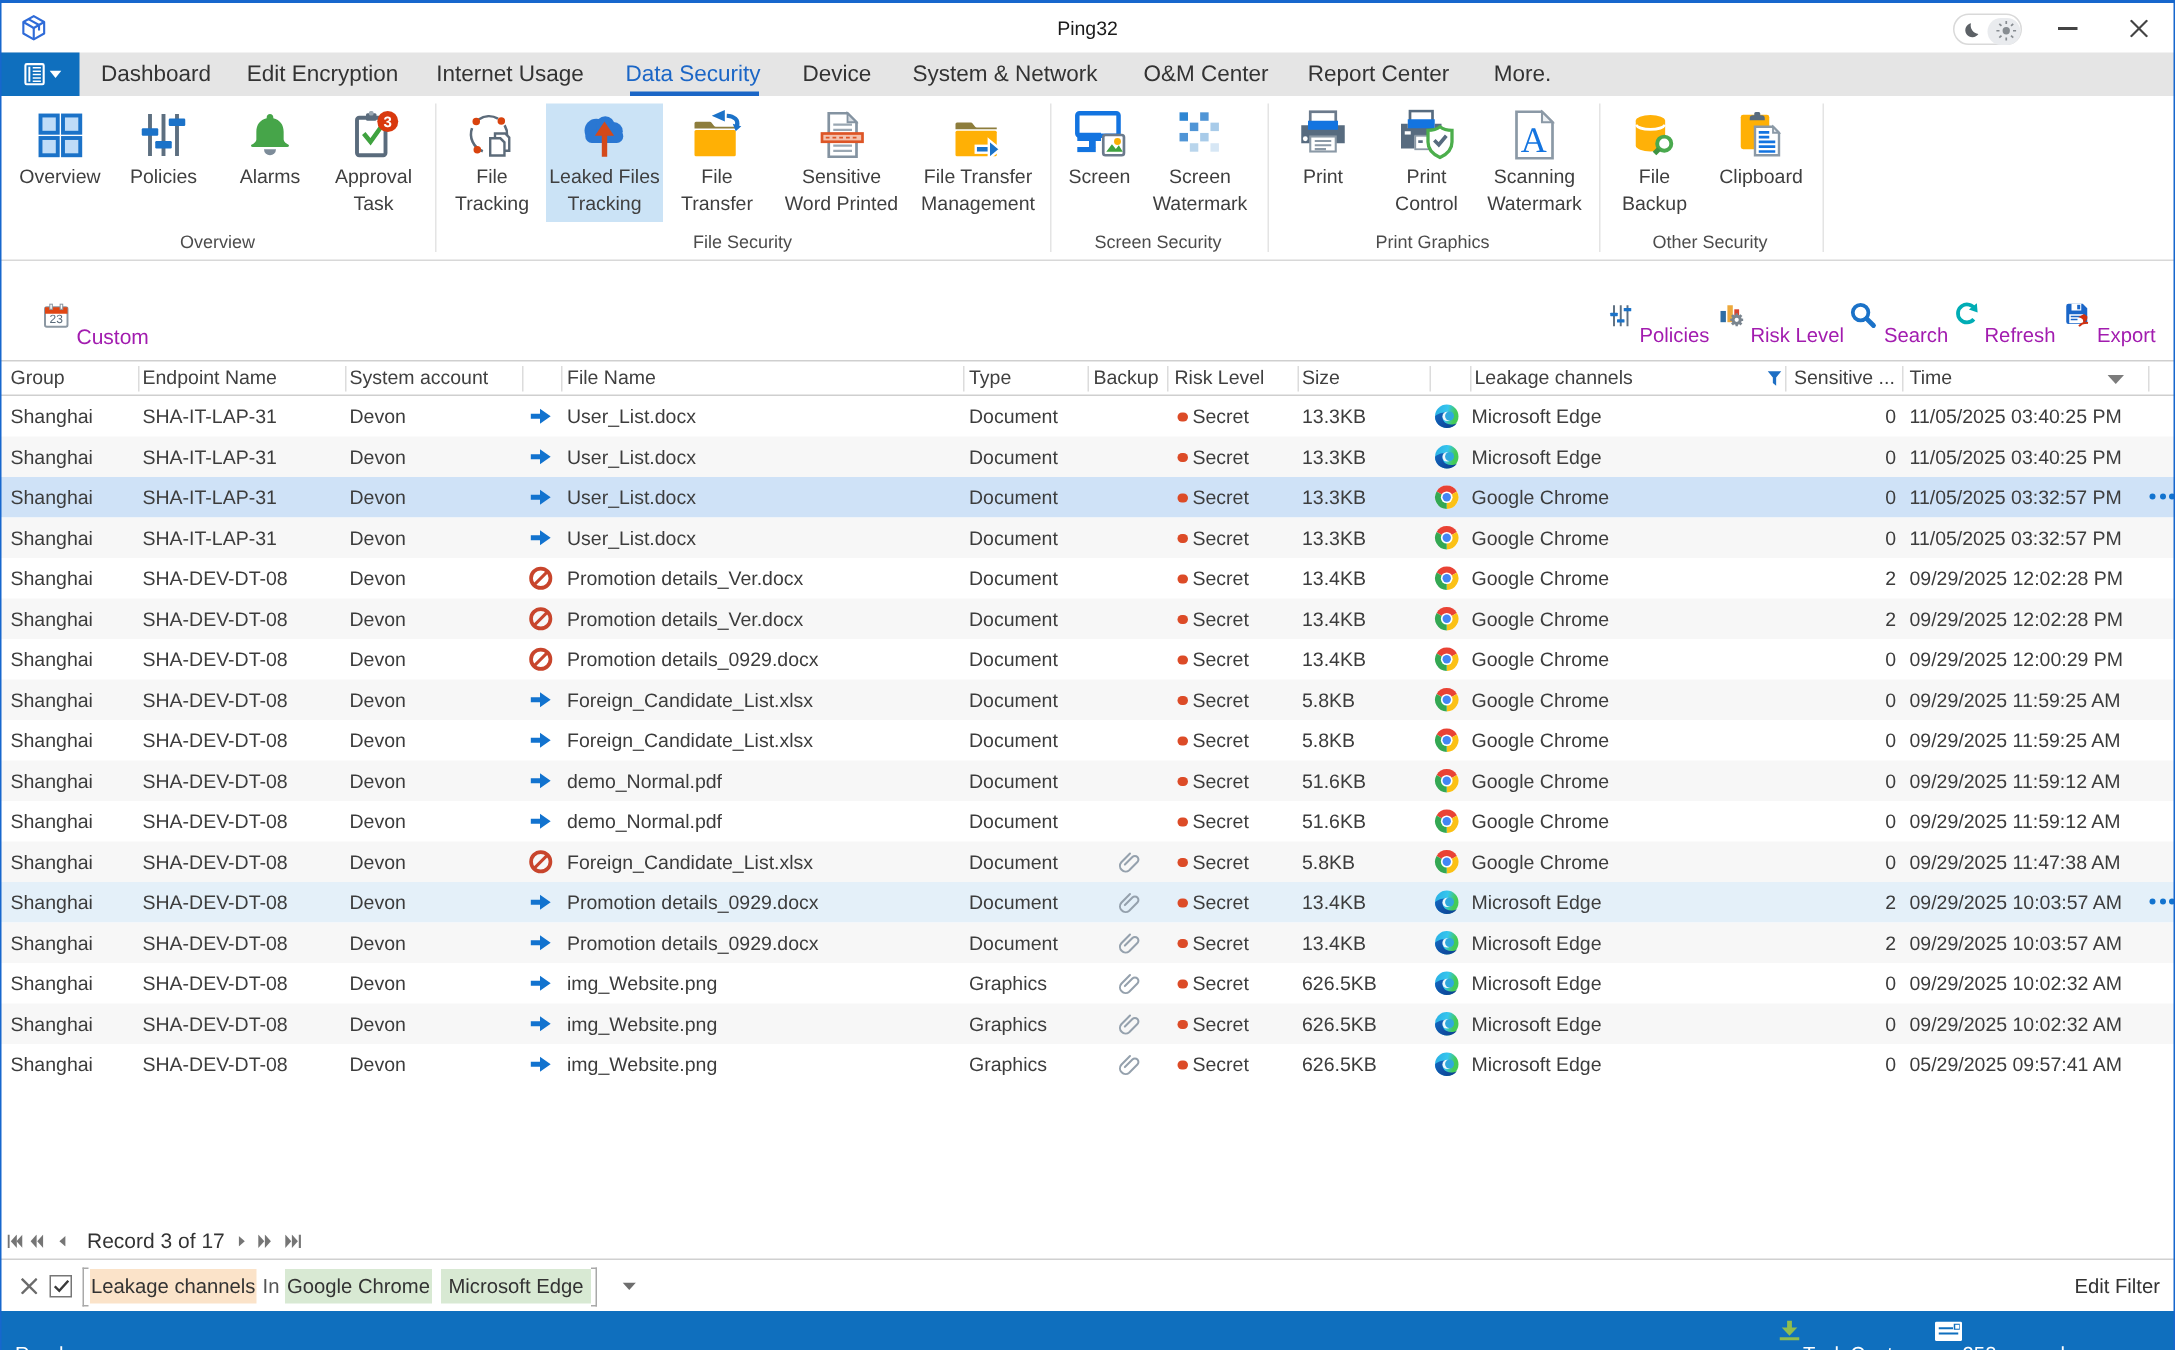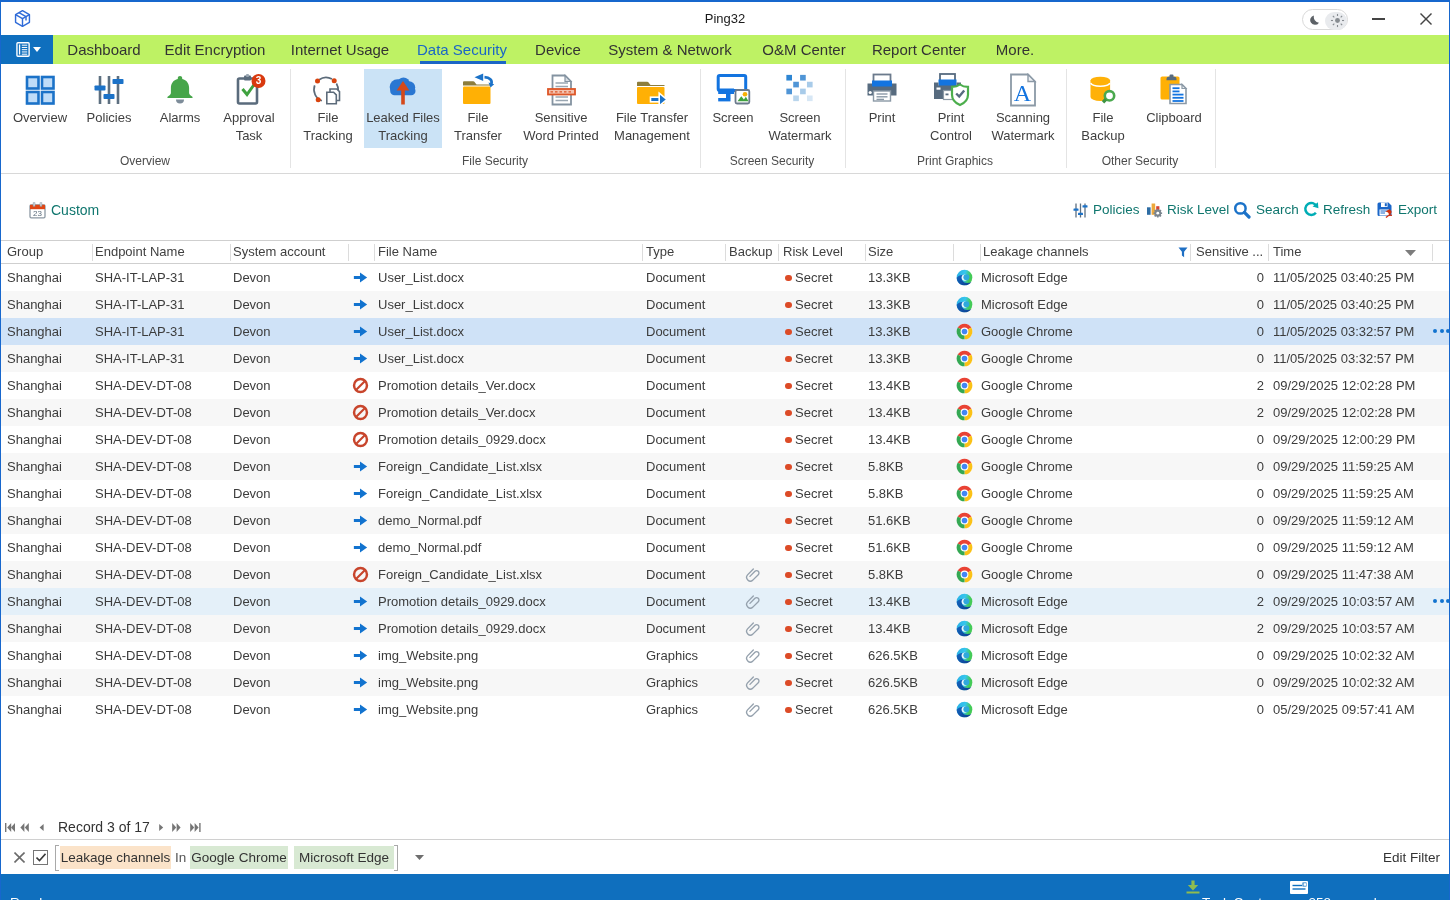--- a/index.html
+++ b/index.html
@@ -1,30 +1,30 @@
 <!DOCTYPE html>
 <html><head><meta charset="utf-8"><style>
 *{margin:0;padding:0;box-sizing:border-box}
 html,body{width:1450px;height:900px;overflow:hidden}
 body{font-family:"Liberation Sans",sans-serif;background:#fff;position:relative}
 .abs{position:absolute}
 .cx{transform:translateX(-50%)}
 #titlebar{position:absolute;left:0;top:2px;width:1450px;height:33px;background:#fff}
-#menubar{position:absolute;left:0;top:35px;width:1450px;height:29px;background:#bef264}
+#menubar{position:absolute;left:0;top:35px;width:1450px;height:29px;background:#e5e5e5}
 .mi{position:absolute;top:0;height:29px;line-height:29px;font-size:15px;color:#333;white-space:nowrap}
 #ribbon{position:absolute;left:0;top:64px;width:1450px;height:110px;background:#fff;border-bottom:1px solid #d8d8d8}
 .ritem{position:absolute;top:5px;height:79px}
 .rsel{background:#cbe3f6}
 .ricon{position:absolute;top:7px;left:50%;transform:translateX(-50%)}
 .rlab{position:absolute;width:200px;text-align:center;font-size:13px;color:#3f3f3f;white-space:nowrap}
 .rl1{top:46px}.rl2{top:64px}
 .rsep{position:absolute;top:5px;height:99px;width:1px;background:#e4e4e4}
 .glab{position:absolute;top:90px;font-size:12px;color:#4c4c4c;white-space:nowrap}
 #toolbar{position:absolute;left:0;top:174px;width:1450px;height:66px;background:#fff}
-.tbtxt{position:absolute;top:28px;height:16px;line-height:16px;font-size:13.5px;color:#0f766e;white-space:nowrap}
+.tbtxt{position:absolute;top:42px;height:16px;line-height:16px;font-size:13.5px;color:#a21caf;white-space:nowrap}
 #thead{position:absolute;left:0;top:240px;width:1450px;height:24px;background:#fff;border-top:1px solid #cfcfcf;border-bottom:1px solid #cfcfcf}
 .hsep{position:absolute;top:3px;height:17px;width:1px;background:#dcdcdc}
 .hlab{position:absolute;top:0;height:22px;line-height:22px;font-size:13px;color:#404040;white-space:nowrap}
 #rows{position:absolute;left:0;top:264px;width:1450px;height:459px}
 .row{position:absolute;left:0;width:1450px;height:27px;background:#fff}
 .alt{background:#f7f7f7}
 .sel{background:#cfe2f7}
 .hov{background:#e4f0f9}
 .cell{position:absolute;top:0;height:27px;line-height:27px;font-size:13px;color:#3c3c3c;white-space:nowrap}
 .ic{position:absolute;top:5px}

